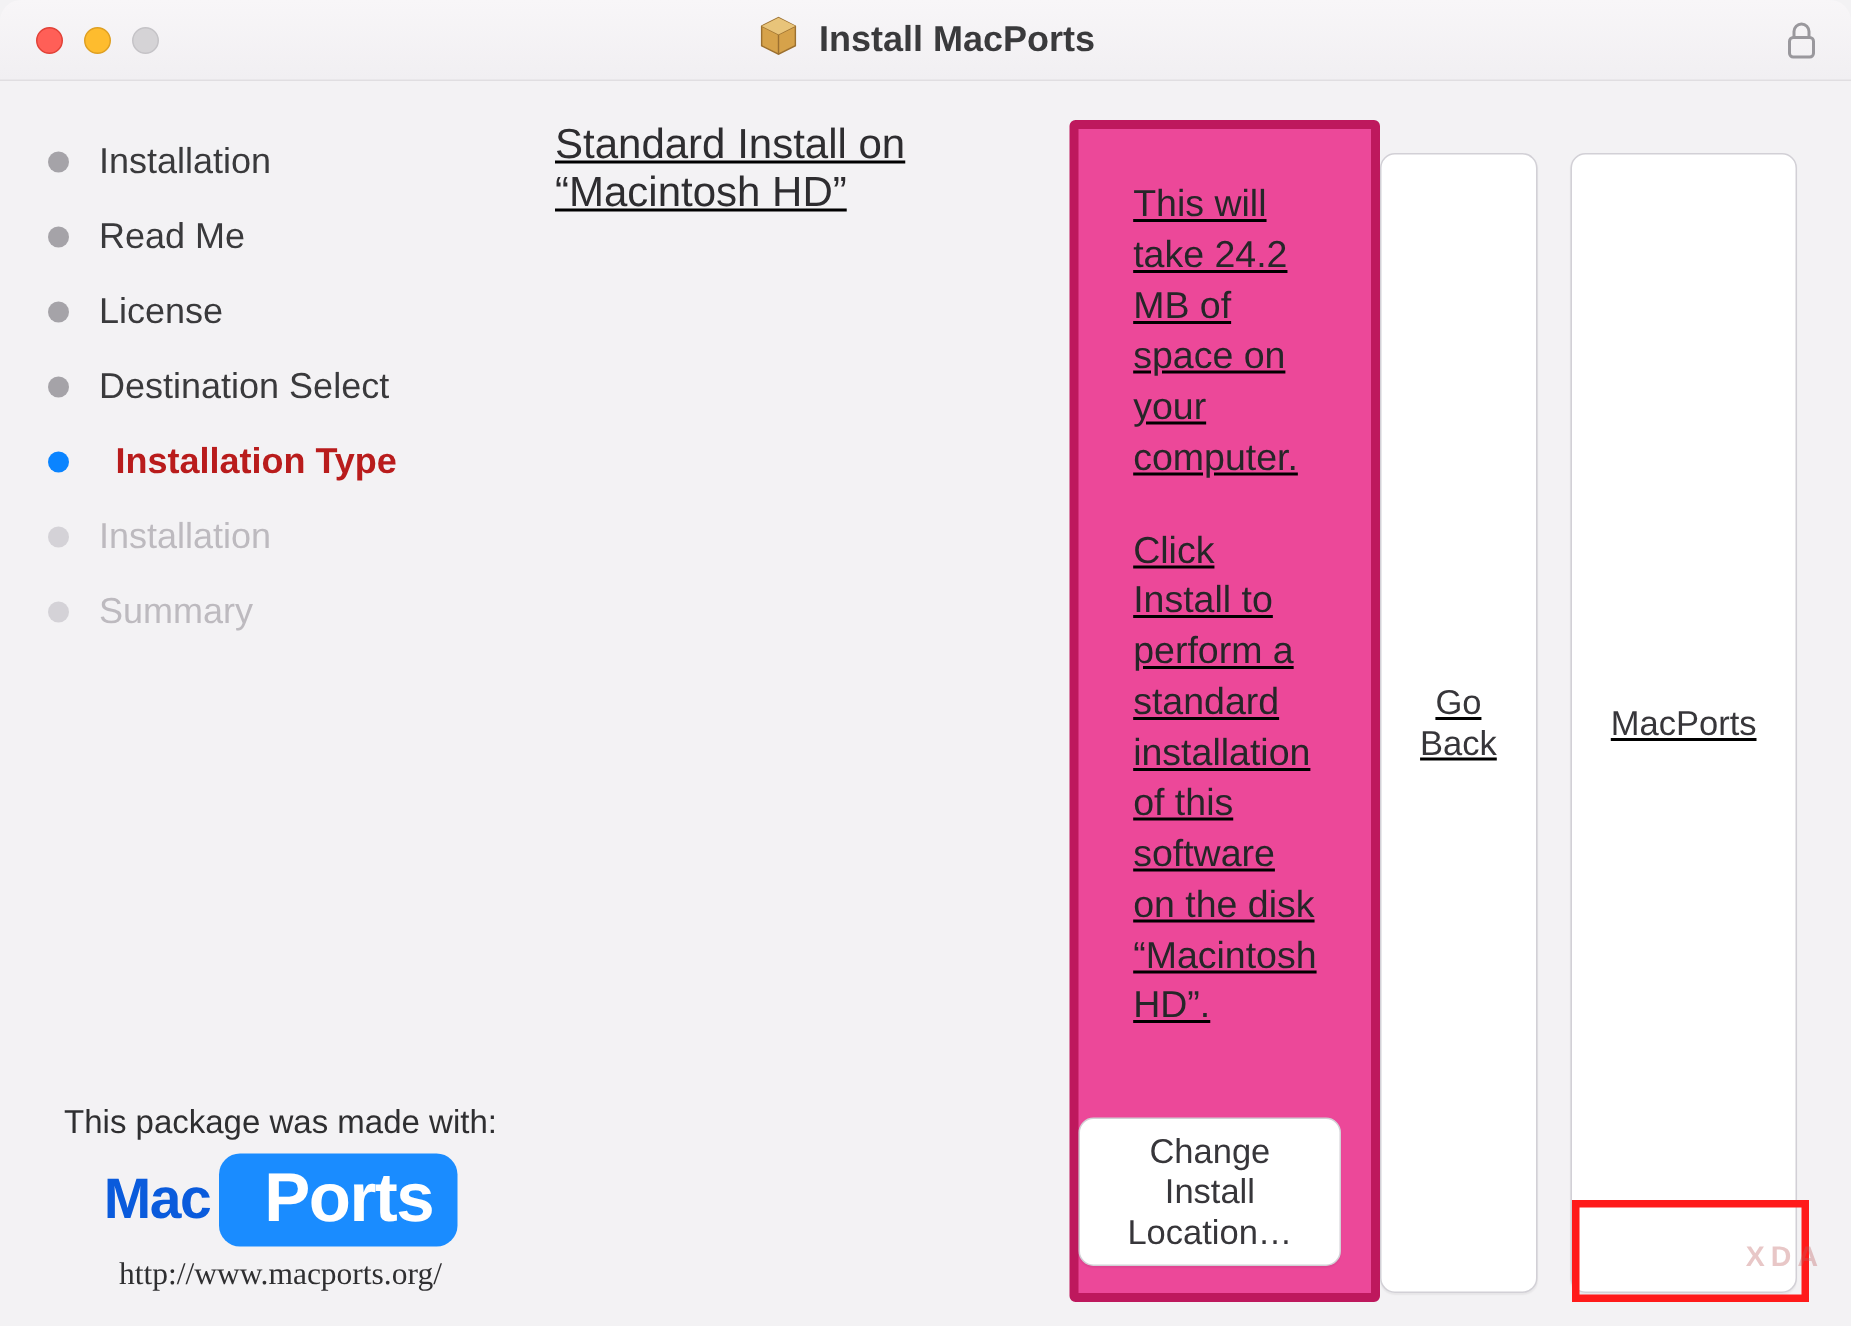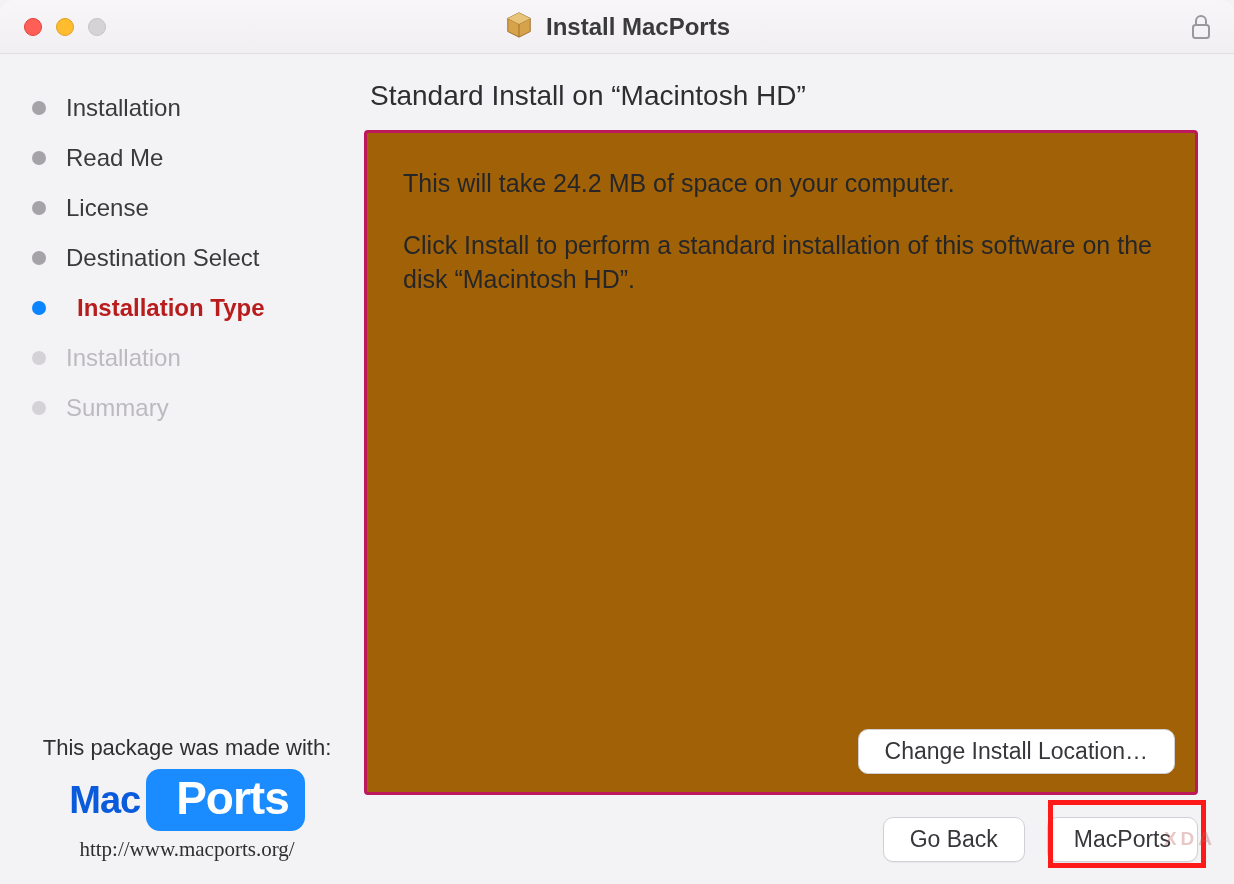--- a/index.html
+++ b/index.html
@@ -83,30 +83,30 @@
   .mp-ports {
     background:#1a8cff; color:#fff; font-size:46px;
     padding: 2px 16px 6px 30px; border-radius:14px; font-weight:800;
   }
   .mp-url { font-size:21px; color:#2f2f31; margin-top:6px; display:block; font-family: Georgia, serif;}
 
   
   .main {
     flex:1;
     padding: 26px 36px 16px 4px;
-    display:flex; flex-direction:column;
+    display:flex; flex-direction:row;text-decoration:underline;
   }
   .page-title {
     font-size:28px; color:#2e2d30; font-weight:500;
     padding-left:6px; margin-bottom:18px;
   }
   .panel {
     flex:1;
-    background:#a16207;
-    border:3px solid #be185d;
+    background:#ec4899;
+    border:6px solid #be185d;
     border-radius:4px;
     padding: 34px 36px;
     font-size:25px; color:#262628; line-height:1.35;
     position:relative;
   }
   .panel p { margin-bottom:28px; }
   .change-loc-wrap {
     position:absolute; right:20px; bottom:18px;
   }
   .btn {

